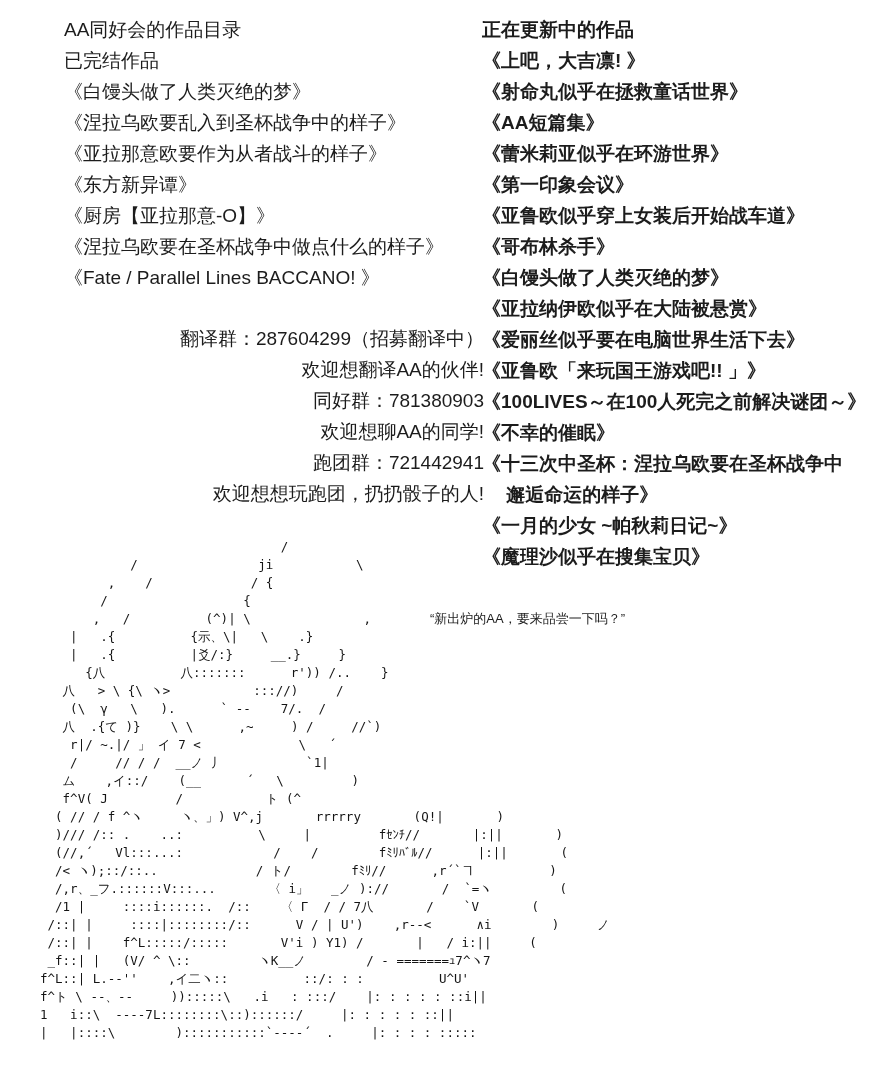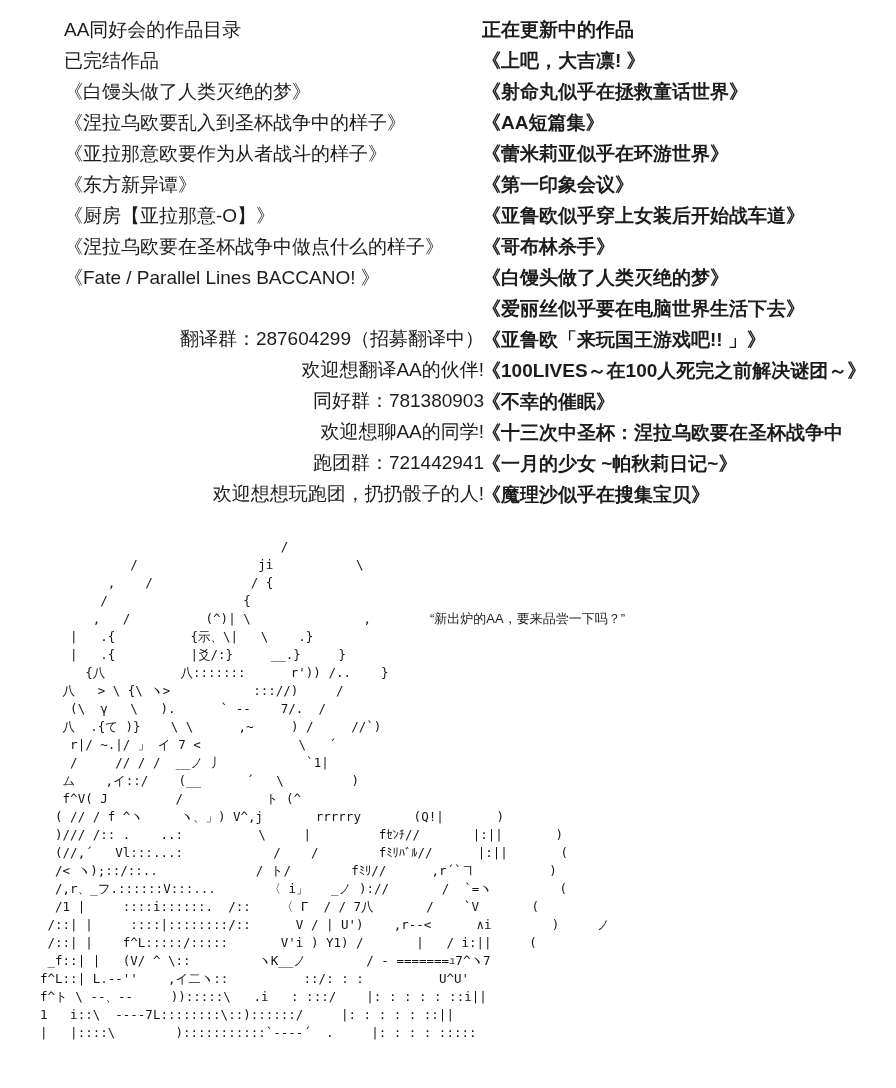--- a/index.html
+++ b/index.html
@@ -79,25 +79,27 @@
     <div>
 
     <div class="line">《上吧，大吉凛! 》</div>
         <div class="line">《射命丸似乎在拯救童话世界》</div>
         <div class="line">《AA短篇集》</div>
         <div class="line">《蕾米莉亚似乎在环游世界》</div>
         <div class="line">《第一印象会议》</div>
         <div class="line">《亚鲁欧似乎穿上女装后开始战车道》</div>
         <div class="line">《哥布林杀手》</div>
         <div class="line">《白馒头做了人类灭绝的梦》</div>
+        <div class="line">《亚拉纳伊欧似乎在大陆被悬赏》</div>
         <div class="line">《爱丽丝似乎要在电脑世界生活下去》</div>
         <div class="line">《亚鲁欧「来玩国王游戏吧!! 」》</div>
         <div class="line">《100LIVES～在100人死完之前解决谜团～》</div>
         <div class="line">《不幸的催眠》</div>
         <div class="line">《十三次中圣杯：涅拉乌欧要在圣杯战争中</div>
+        <div class="line">　 邂逅命运的样子》</div>
         <div class="line">《一月的少女 ~帕秋莉日记~》</div>
         <div class="line">《魔理沙似乎在搜集宝贝》</div>
       </div>
   </section>
 
   <div class="quote">“新出炉的AA，要来品尝一下吗？”</div>
 
   <pre class="art">                                /
             /                ji           \
          ,    /             / {

